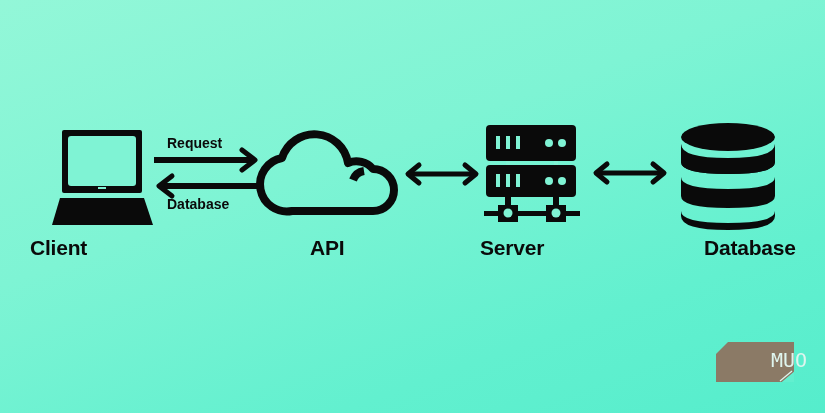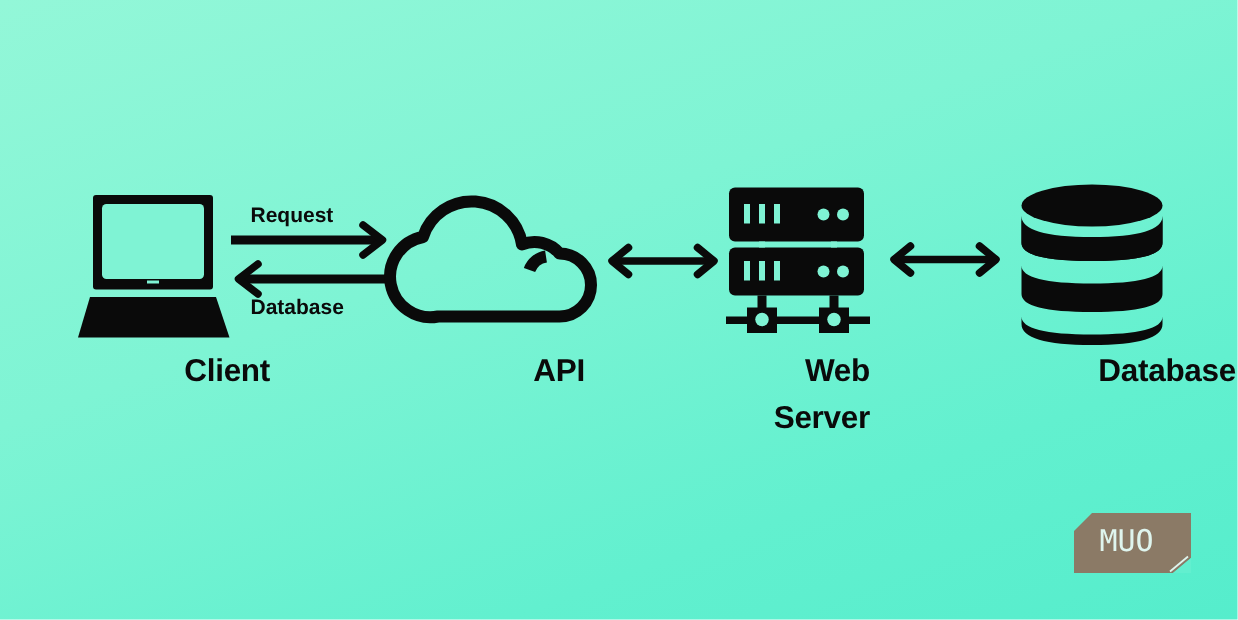--- a/index.html
+++ b/index.html
@@ -4,21 +4,21 @@
 <style>
   html, body { margin:0; padding:0; }
   body {
     width:825px; height:413px; overflow:hidden; position:relative;
     background: linear-gradient(160deg, #93f7d8 0%, #7ef4d4 40%, #62f0cf 75%, #55edcc 100%);
     font-family: "Liberation Sans", sans-serif;
   }
   .abs { position:absolute; }
   .label {
     position:absolute; font-weight:bold; color:#0a0a0a; font-size:21px;
-    text-align:right; line-height:31px; letter-spacing:-0.2px;
+    text-align:left; line-height:31px; letter-spacing:-0.2px;
     font-family: "Liberation Sans", sans-serif;
   }
   .arrow-label {
     position:absolute; font-weight:bold; color:#0a0a0a; font-size:14px;
     font-family: "Liberation Sans", sans-serif;
   }
   svg { position:absolute; overflow:visible; }
 </style>
 </head>
 <body>
@@ -91,25 +91,24 @@
   <path d="M2 89 Q2 101 49 101 Q96 101 96 89 L96 94 Q96 108 49 108 Q2 108 2 94 Z" fill="#0a0a0a"></path>
 </svg>
 
 <div class="label" style="left:30px;top:232px;width:150px">
   <div>Client</div>
 </div>
 <div class="label" style="left:310px;top:232px;width:80px">
   <div>API</div>
 </div>
 <div class="label" style="left:480px;top:232px;width:100px">
-  <div>Web</div>
   <div>Server</div>
 </div>
 <div class="label" style="left:704px;top:232px;width:120px">
   <div>Database</div>
 </div>
 
 <svg style="left:716px;top:342px" width="80" height="42" viewBox="0 0 80 42">
   <path d="M12 0 L78 0 L78 30 L66 40 L0 40 L0 12 Z" fill="#8b7a66"></path>
   <path d="M66 40 L78 30 L78 40 Z" fill="#62efcf"></path>
   <line x1="64" y1="39" x2="76" y2="29" stroke="#dff5ee" stroke-width="1.2"></line>
 </svg>
-<div style="position:absolute;left:733px;top:348px;font-family:'DejaVu Sans Mono',monospace;font-size:20px;color:#dff5ee;letter-spacing:0px;font-weight:normal;">MUO</div>
+<div style="position:absolute;left:771px;top:348px;font-family:'DejaVu Sans Mono',monospace;font-size:20px;color:#dff5ee;letter-spacing:0px;font-weight:normal;">MUO</div>
 
 </body></html>

